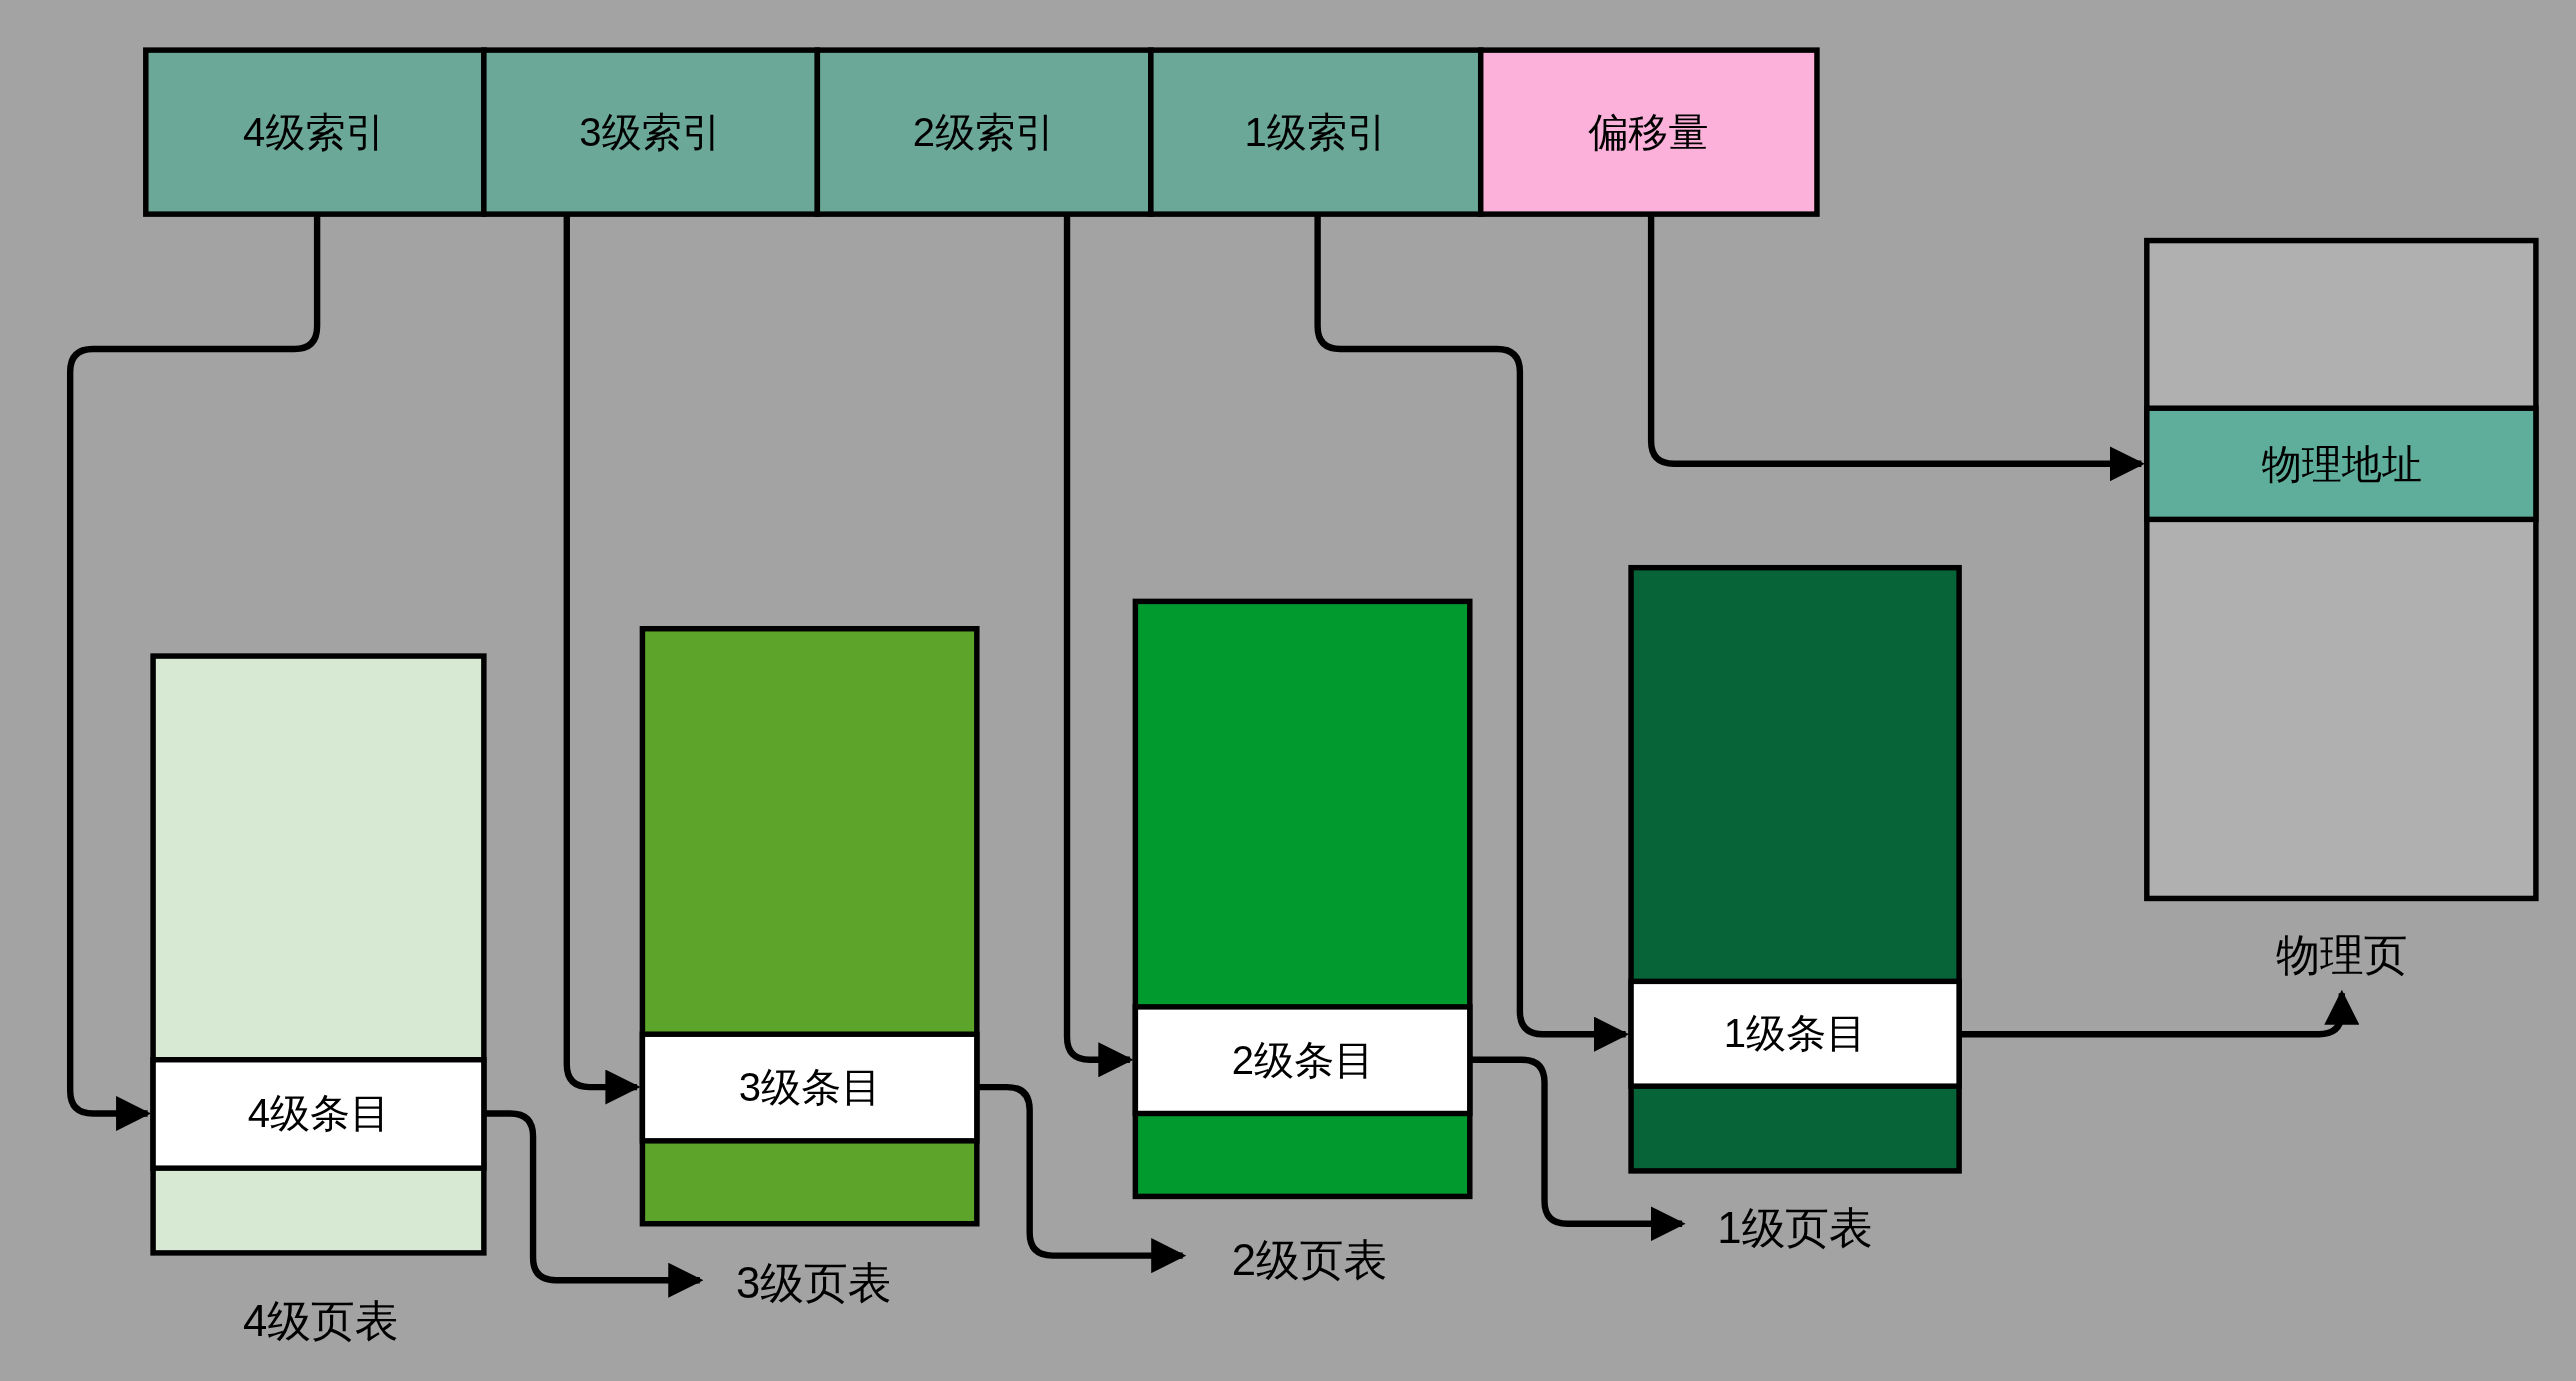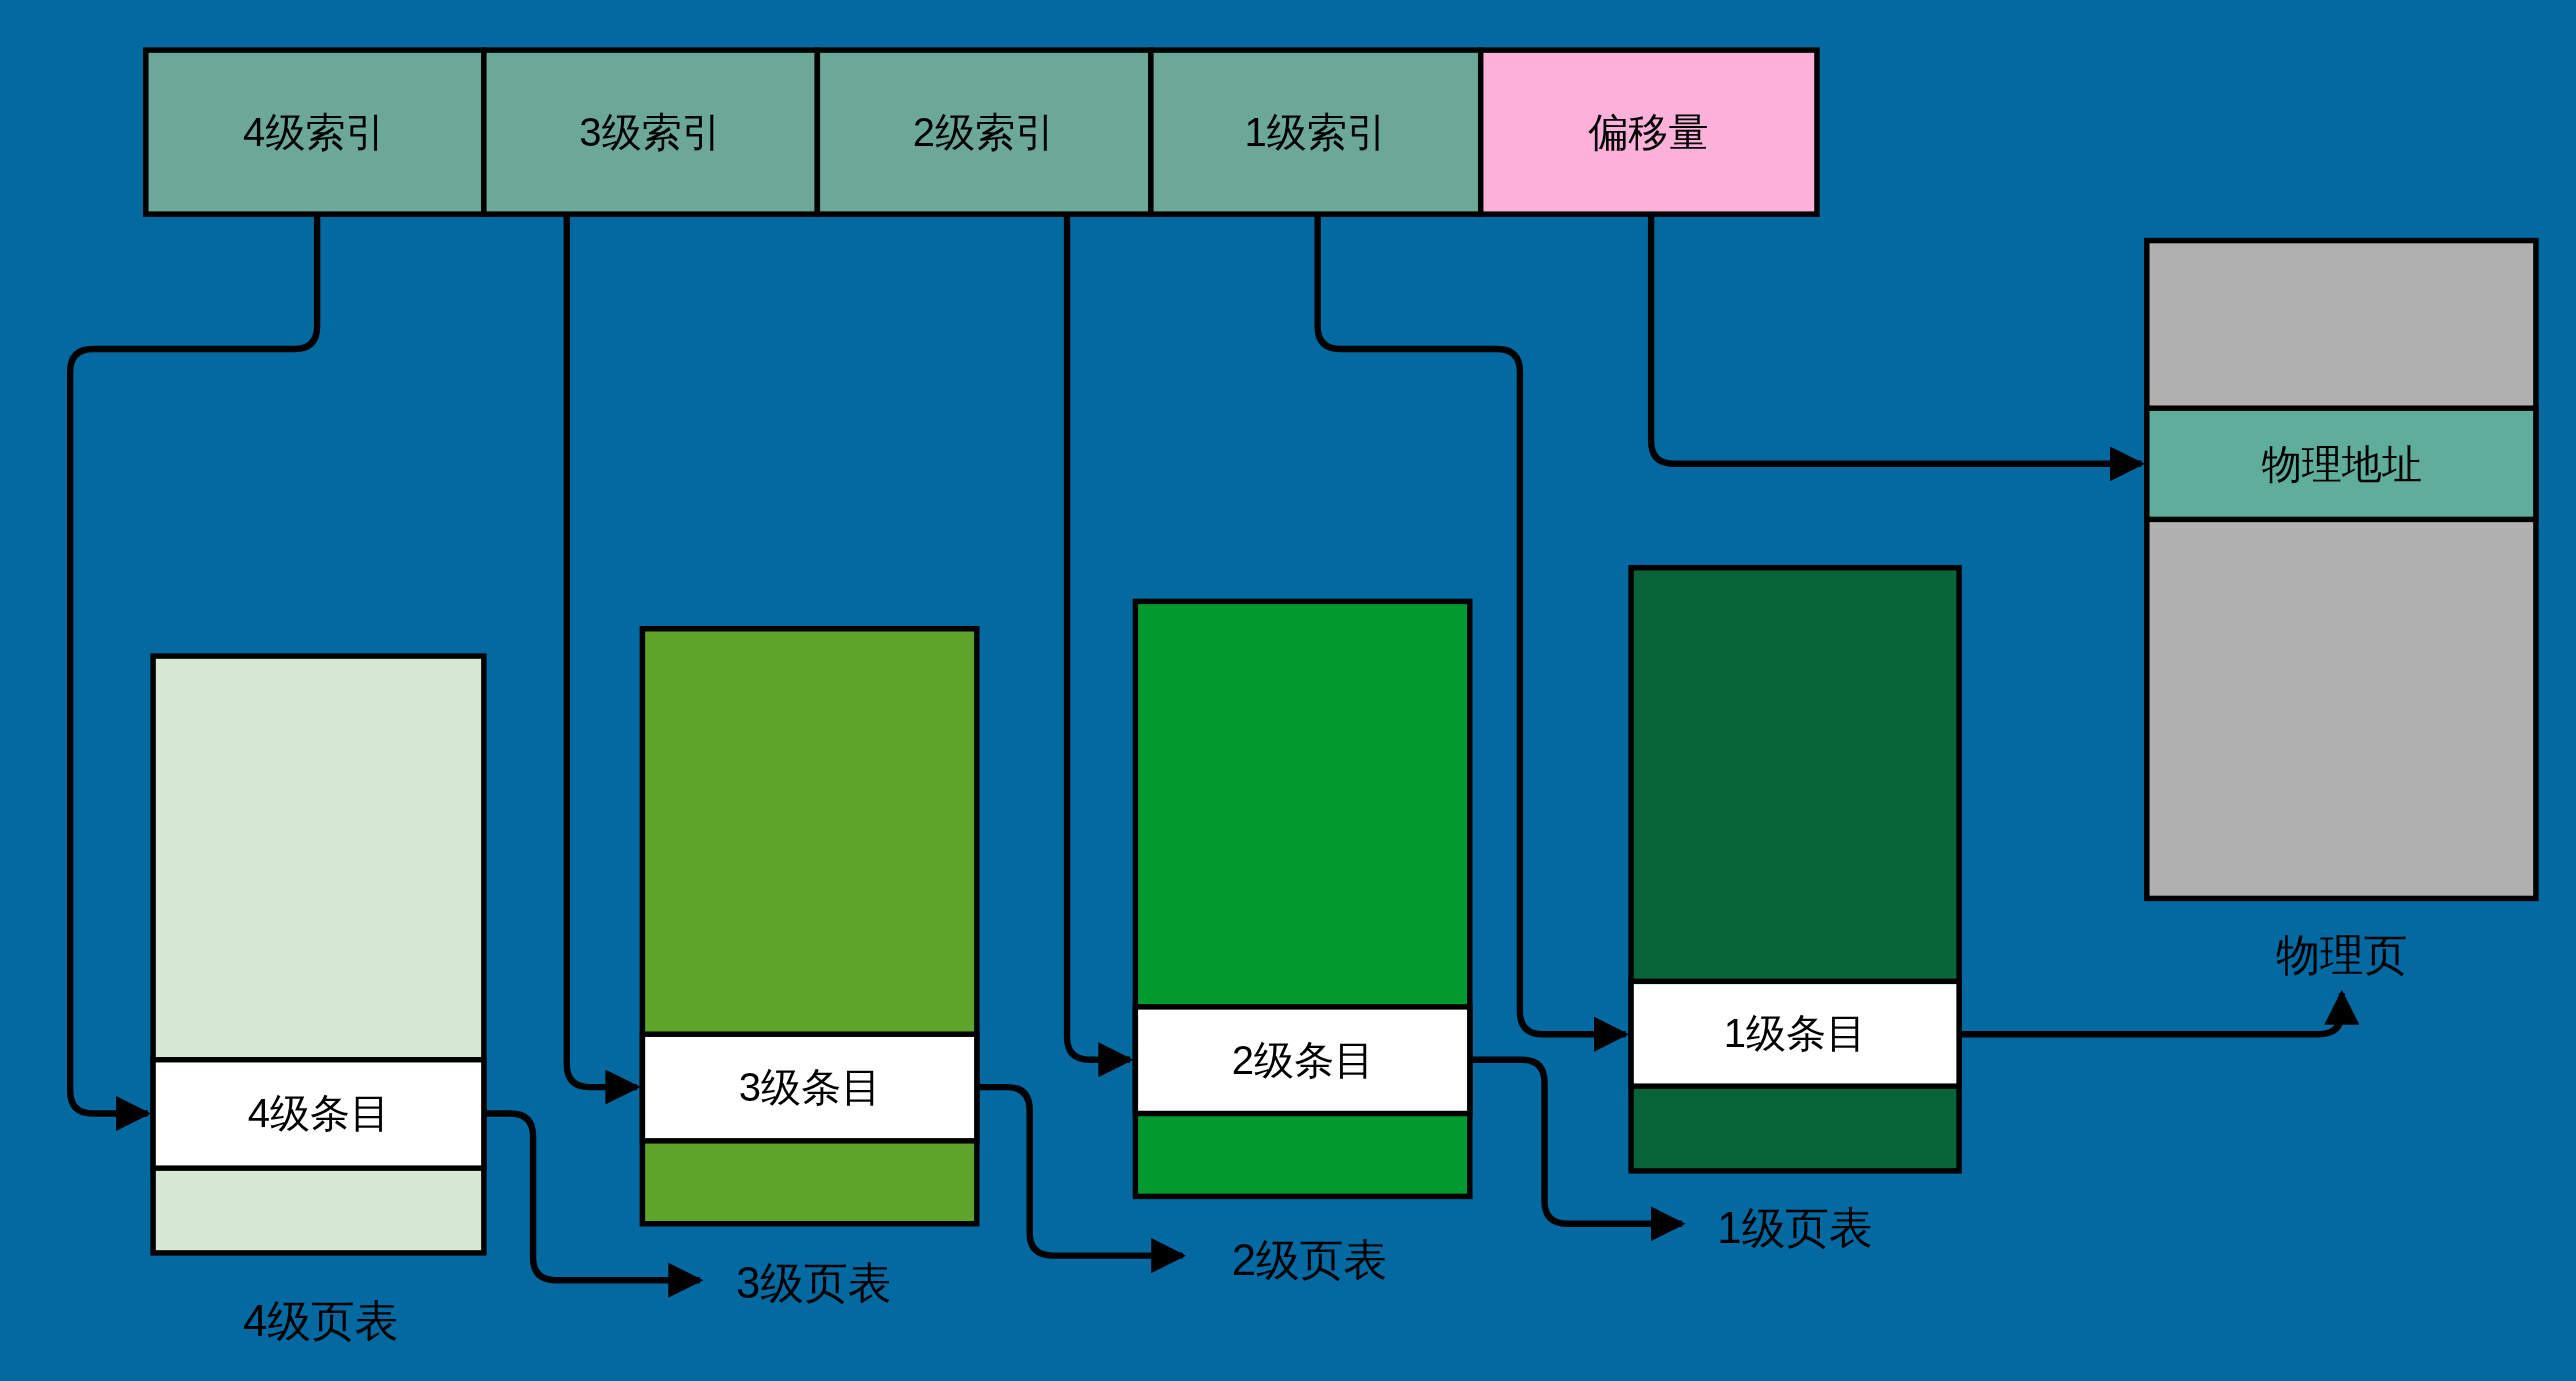--- a/index.html
+++ b/index.html
@@ -2,21 +2,21 @@
 <html style="font-size:14.6px"><head>
 <meta charset="utf-8">
 <style>
   html, body {
     margin: 0;
     padding: 0;
     background: #ffffff;
   }
   .diagram-wrap {
     width: 100%;
-    background: #0369a1;
+    background: #a3a3a3;
   }
   svg {
     display: block;
     width: 100%;
     height: auto;
     font-family: "Liberation Sans", "DejaVu Sans", sans-serif;
   }
   .box-label {
     font-size: 44px;
     fill: #000000;

